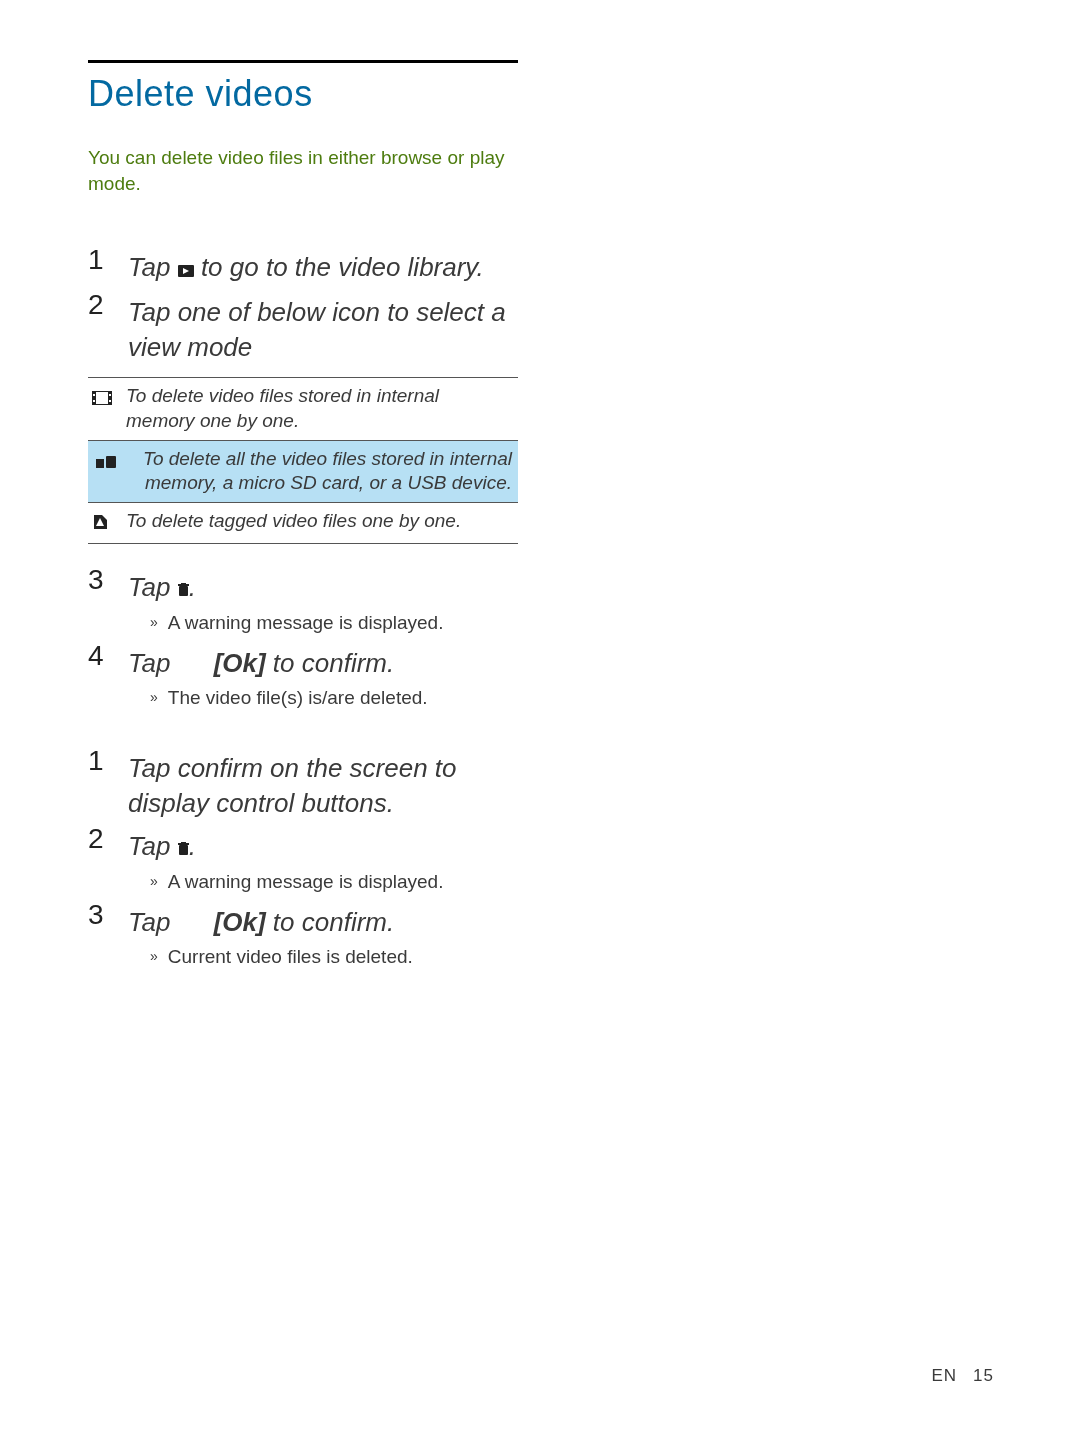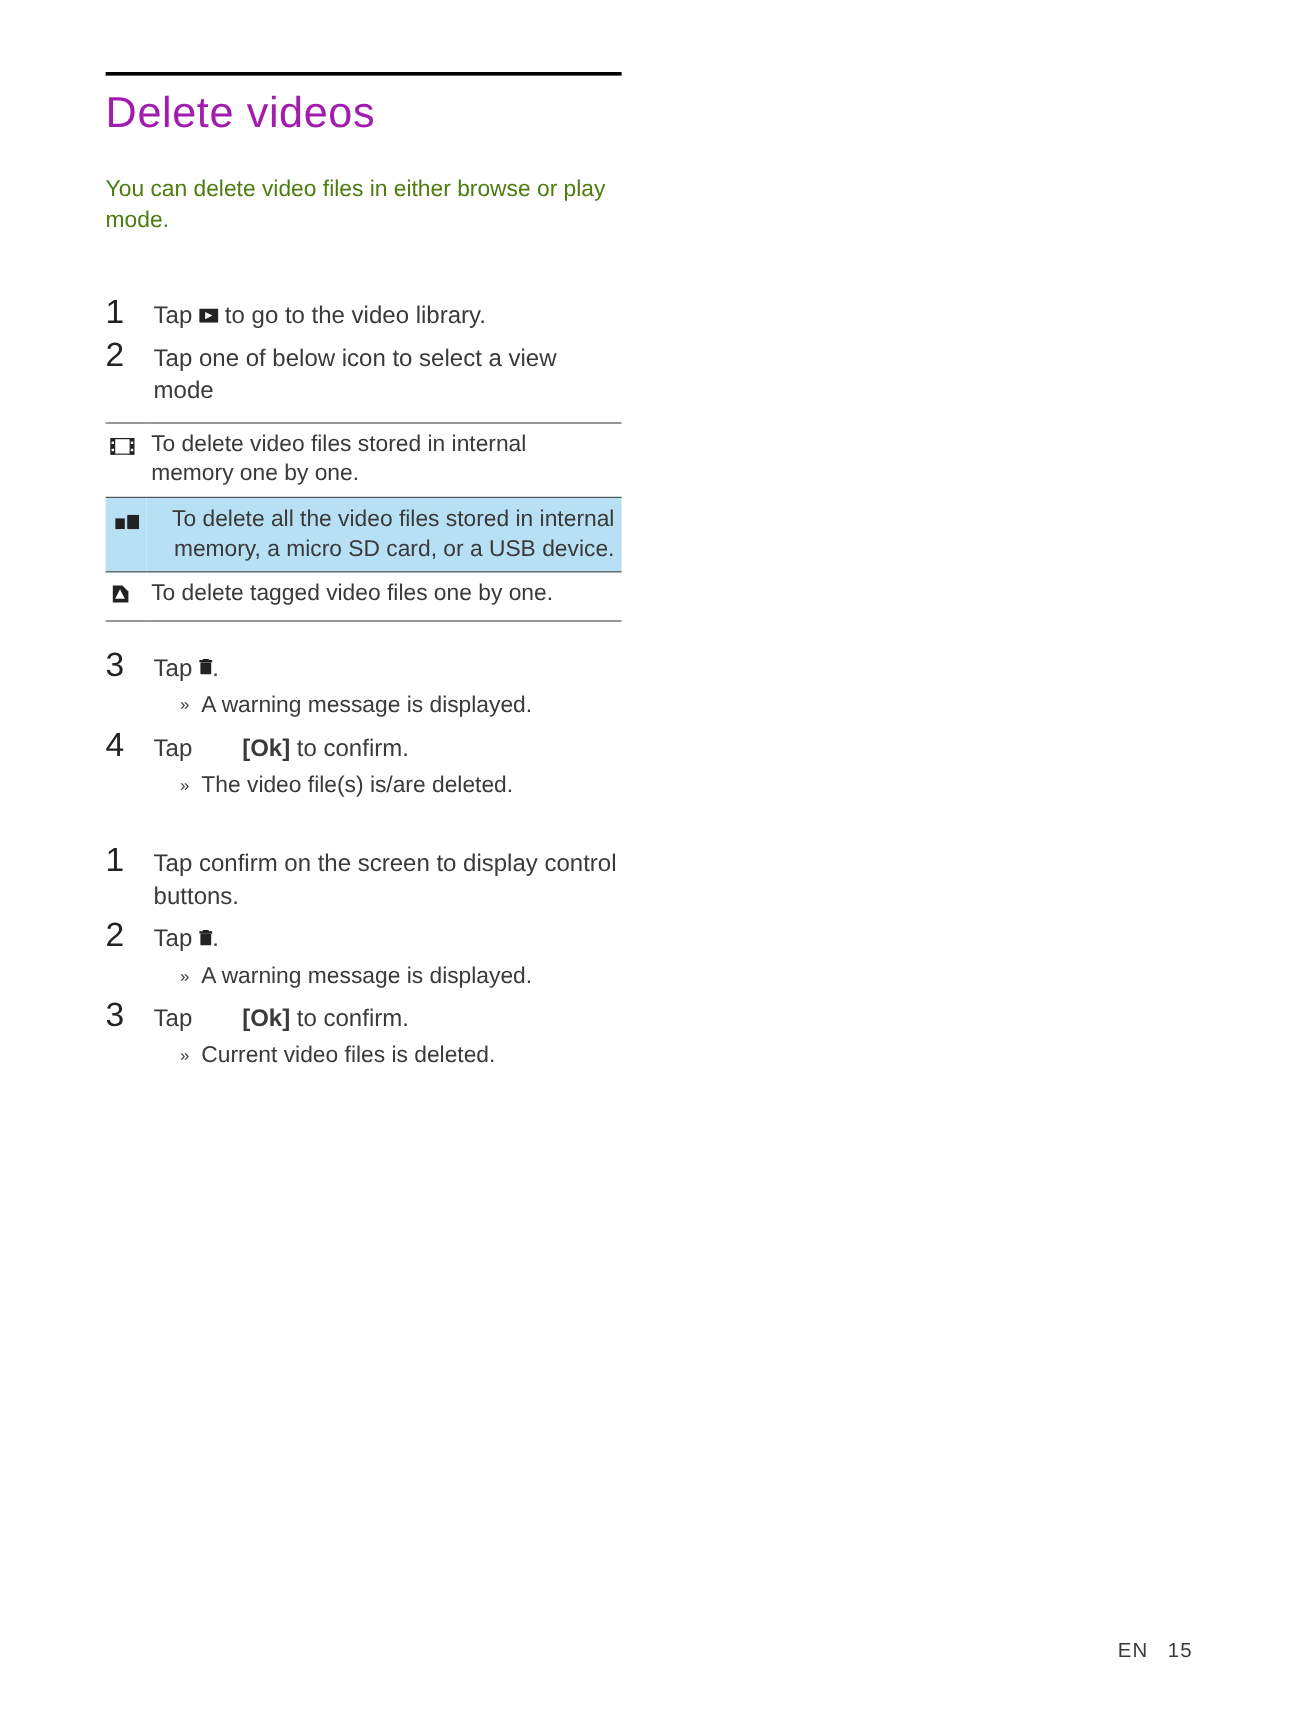--- a/index.html
+++ b/index.html
@@ -1,29 +1,29 @@
 <!DOCTYPE html>
 <html><head>
   <meta charset="utf-8">
   <style>
     * { box-sizing: border-box; margin: 0; padding: 0; }
     html, body { width: 1080px; height: 1440px; background: #fff; font-family: "Gill Sans", "Gill Sans MT", "Trebuchet MS", sans-serif; color: #3a3a3a; }
     .page { position: relative; width: 1080px; height: 1440px; padding: 60px 88px 50px 88px; }
     .column { width: 430px; }
     .rule { height: 3px; background: #000; width: 430px; margin-bottom: 10px; }
-    .heading { color: #a21caf; font-size: 36px; font-weight: 400; letter-spacing: 0.5px; margin-bottom: 30px; }
+    .heading { color: #0369a1; font-size: 36px; font-weight: 400; letter-spacing: 0.5px; margin-bottom: 30px; }
     .intro { font-size: 19px; line-height: 1.35; color: #4d7c0f; margin-bottom: 50px; }
     .step { display: flex; align-items: flex-start; gap: 14px; margin-bottom: 4px; }
     .step .num { font-size: 28px; font-weight: 400; width: 26px; text-align: left; line-height: 1.0; flex-shrink: 0; color: #222; }
-    .step .body { font-size: 20px; line-height: 1.35; padding-top: 4px; flex: 1; }
+    .step .body { font-size: 26px; line-height: 1.35; padding-top: 4px; flex: 1; font-style: italic; }
     .inline-icon { display: inline-block; vertical-align: middle; position: relative; top: -1px; }
     .result { display: flex; align-items: flex-start; gap: 12px; margin-left: 62px; font-size: 19px; line-height: 1.35; margin-top: 2px; margin-bottom: 6px; }
     .result .chev { flex-shrink: 0; font-size: 14px; padding-top: 3px; letter-spacing: -2px; }
     .ok { font-weight: 600; margin-left: 36px; }
-    .table { margin: 12px 0 22px 0; width: 430px; border-collapse: collapse; }
+    .table { margin: 12px 0 22px 0; width: 430px; border-collapse: collapse; font-style: italic; }
     .table td { border-top: 1px solid #555; border-bottom: 1px solid #555; padding: 6px 6px 6px 4px; font-size: 19px; line-height: 1.3; vertical-align: top; }
     .table td.icon-cell { width: 34px; text-align: left; padding-top: 9px; }
     .table tr.hl td { background: #b7e0f4; text-align: right; }
     .block-gap { height: 30px; }
     .footer { position: absolute; bottom: 54px; right: 86px; font-size: 17px; letter-spacing: 1px; }
     .footer .lang { margin-right: 16px; text-align: right; }
   </style>
 </head>
 <body>
 

